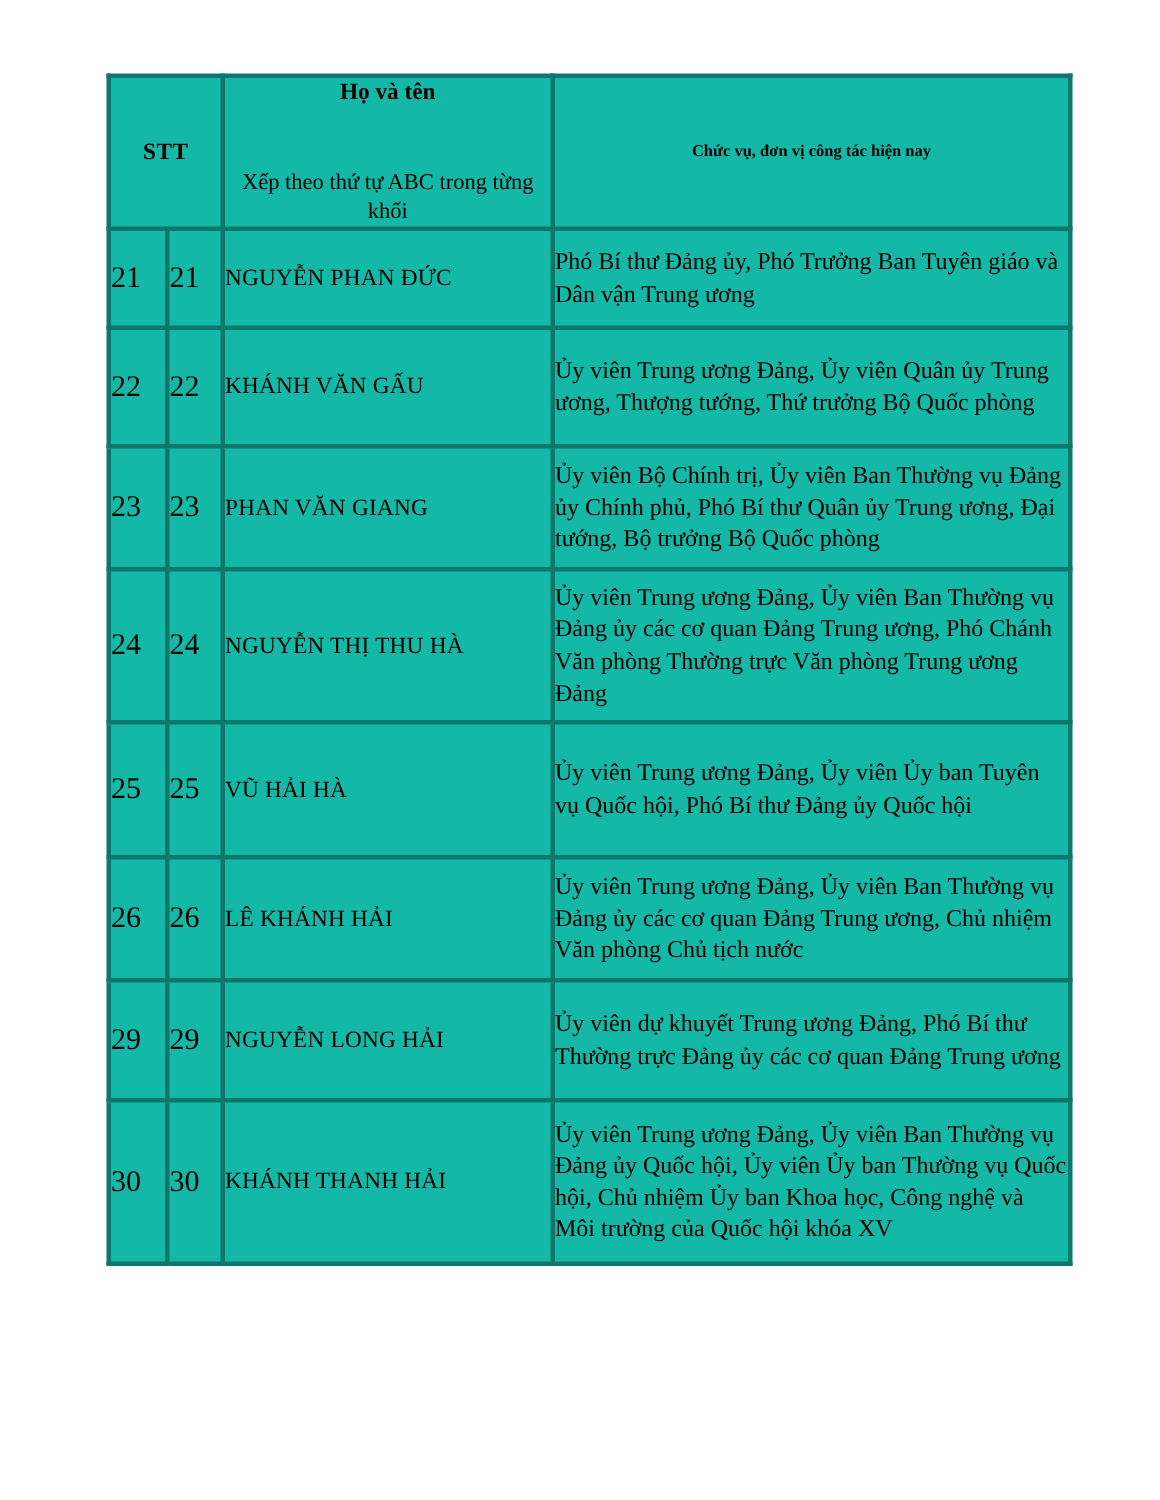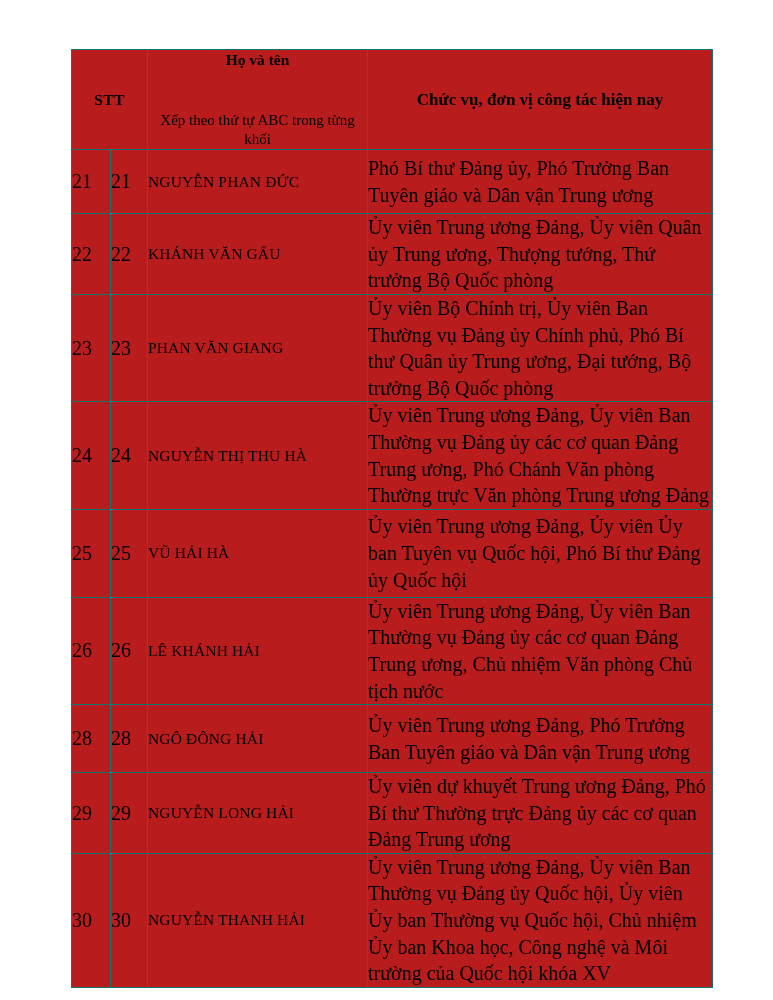--- a/index.html
+++ b/index.html
@@ -29,24 +29,24 @@
     width: 641px;
   }
   table.roster {
     border-collapse: collapse;
     width: 641px;
     table-layout: fixed;
     background: #ffffff;
   }
   table.roster td,
   table.roster th {
-    border: 1px solid #0f766e;
+    border: 3px solid #0f766e;
     padding: 0;
     vertical-align: middle;
-    background: #b91c1c;
+    background: #14b8a6;
   }
   
   col.c-stt-a { width: 39px; }
   col.c-stt-b { width: 37px; }
   col.c-name  { width: 220px; }
   col.c-pos   { width: 345px; }
 
   
   thead th {
     text-align: center;
@@ -69,39 +69,39 @@
     margin-bottom: 3px;
   }
   .th-name .sub {
     font-weight: normal;
     font-size: 15px;
     display: block;
     margin-top: 41px;
   }
   .th-pos {
     font-weight: bold;
-    font-size: 17px;
+    font-size: 11px;
     padding: 6px 10px;
     line-height: 1.3;
   }
 
   
   td.idx {
     font-size: 20px;
     vertical-align: middle;
   }
   td.name {
     font-size: 15.5px;
     padding: 0 6px 0 9px;
     vertical-align: middle;
     letter-spacing: .15px;
     white-space: nowrap;
   }
   td.pos {
-    font-size: 20px;
+    font-size: 16px;
     padding: 6px 7px 6px 8px;
     vertical-align: middle;
     line-height: 1.33;
   }
   tr.r21 td { height: 63px; }
   tr.r22 td { height: 76px; }
   tr.r23 td { height: 79px; }
   tr.r24 td { height: 99px; }
   tr.r25 td { height: 87px; }
   tr.r26 td { height: 79px; }
@@ -162,34 +162,28 @@
           <td class="idx">25</td>
           <td class="name">VŨ HẢI HÀ</td>
           <td class="pos">Ủy viên Trung ương Đảng, Ủy viên Ủy ban Tuyên vụ Quốc hội, Phó Bí thư Đảng ủy Quốc hội</td>
         </tr>
         <tr class="r26">
           <td class="idx">26</td>
           <td class="idx">26</td>
           <td class="name">LÊ KHÁNH HẢI</td>
           <td class="pos">Ủy viên Trung ương Đảng, Ủy viên Ban Thường vụ Đảng ủy các cơ quan Đảng Trung ương, Chủ nhiệm Văn phòng Chủ tịch nước</td>
         </tr>
-        <tr class="r28">
-          <td class="idx">28</td>
-          <td class="idx">28</td>
-          <td class="name">NGÔ ĐÔNG HẢI</td>
-          <td class="pos">Ủy viên Trung ương Đảng, Phó Trưởng Ban Tuyên giáo và Dân vận Trung ương</td>
-        </tr>
         <tr class="r29">
           <td class="idx">29</td>
           <td class="idx">29</td>
           <td class="name">NGUYỄN LONG HẢI</td>
           <td class="pos">Ủy viên dự khuyết Trung ương Đảng, Phó Bí thư Thường trực Đảng ủy các cơ quan Đảng Trung ương</td>
         </tr>
         <tr class="r30">
           <td class="idx">30</td>
           <td class="idx">30</td>
-          <td class="name">NGUYỄN THANH HẢI</td>
+          <td class="name">KHÁNH THANH HẢI</td>
           <td class="pos">Ủy viên Trung ương Đảng, Ủy viên Ban Thường vụ Đảng ủy Quốc hội, Ủy viên Ủy ban Thường vụ Quốc hội, Chủ nhiệm Ủy ban Khoa học, Công nghệ và Môi trường của Quốc hội khóa XV</td>
         </tr>
       </tbody>
     </table>
   </div>
 </div>
 
 </body></html>

